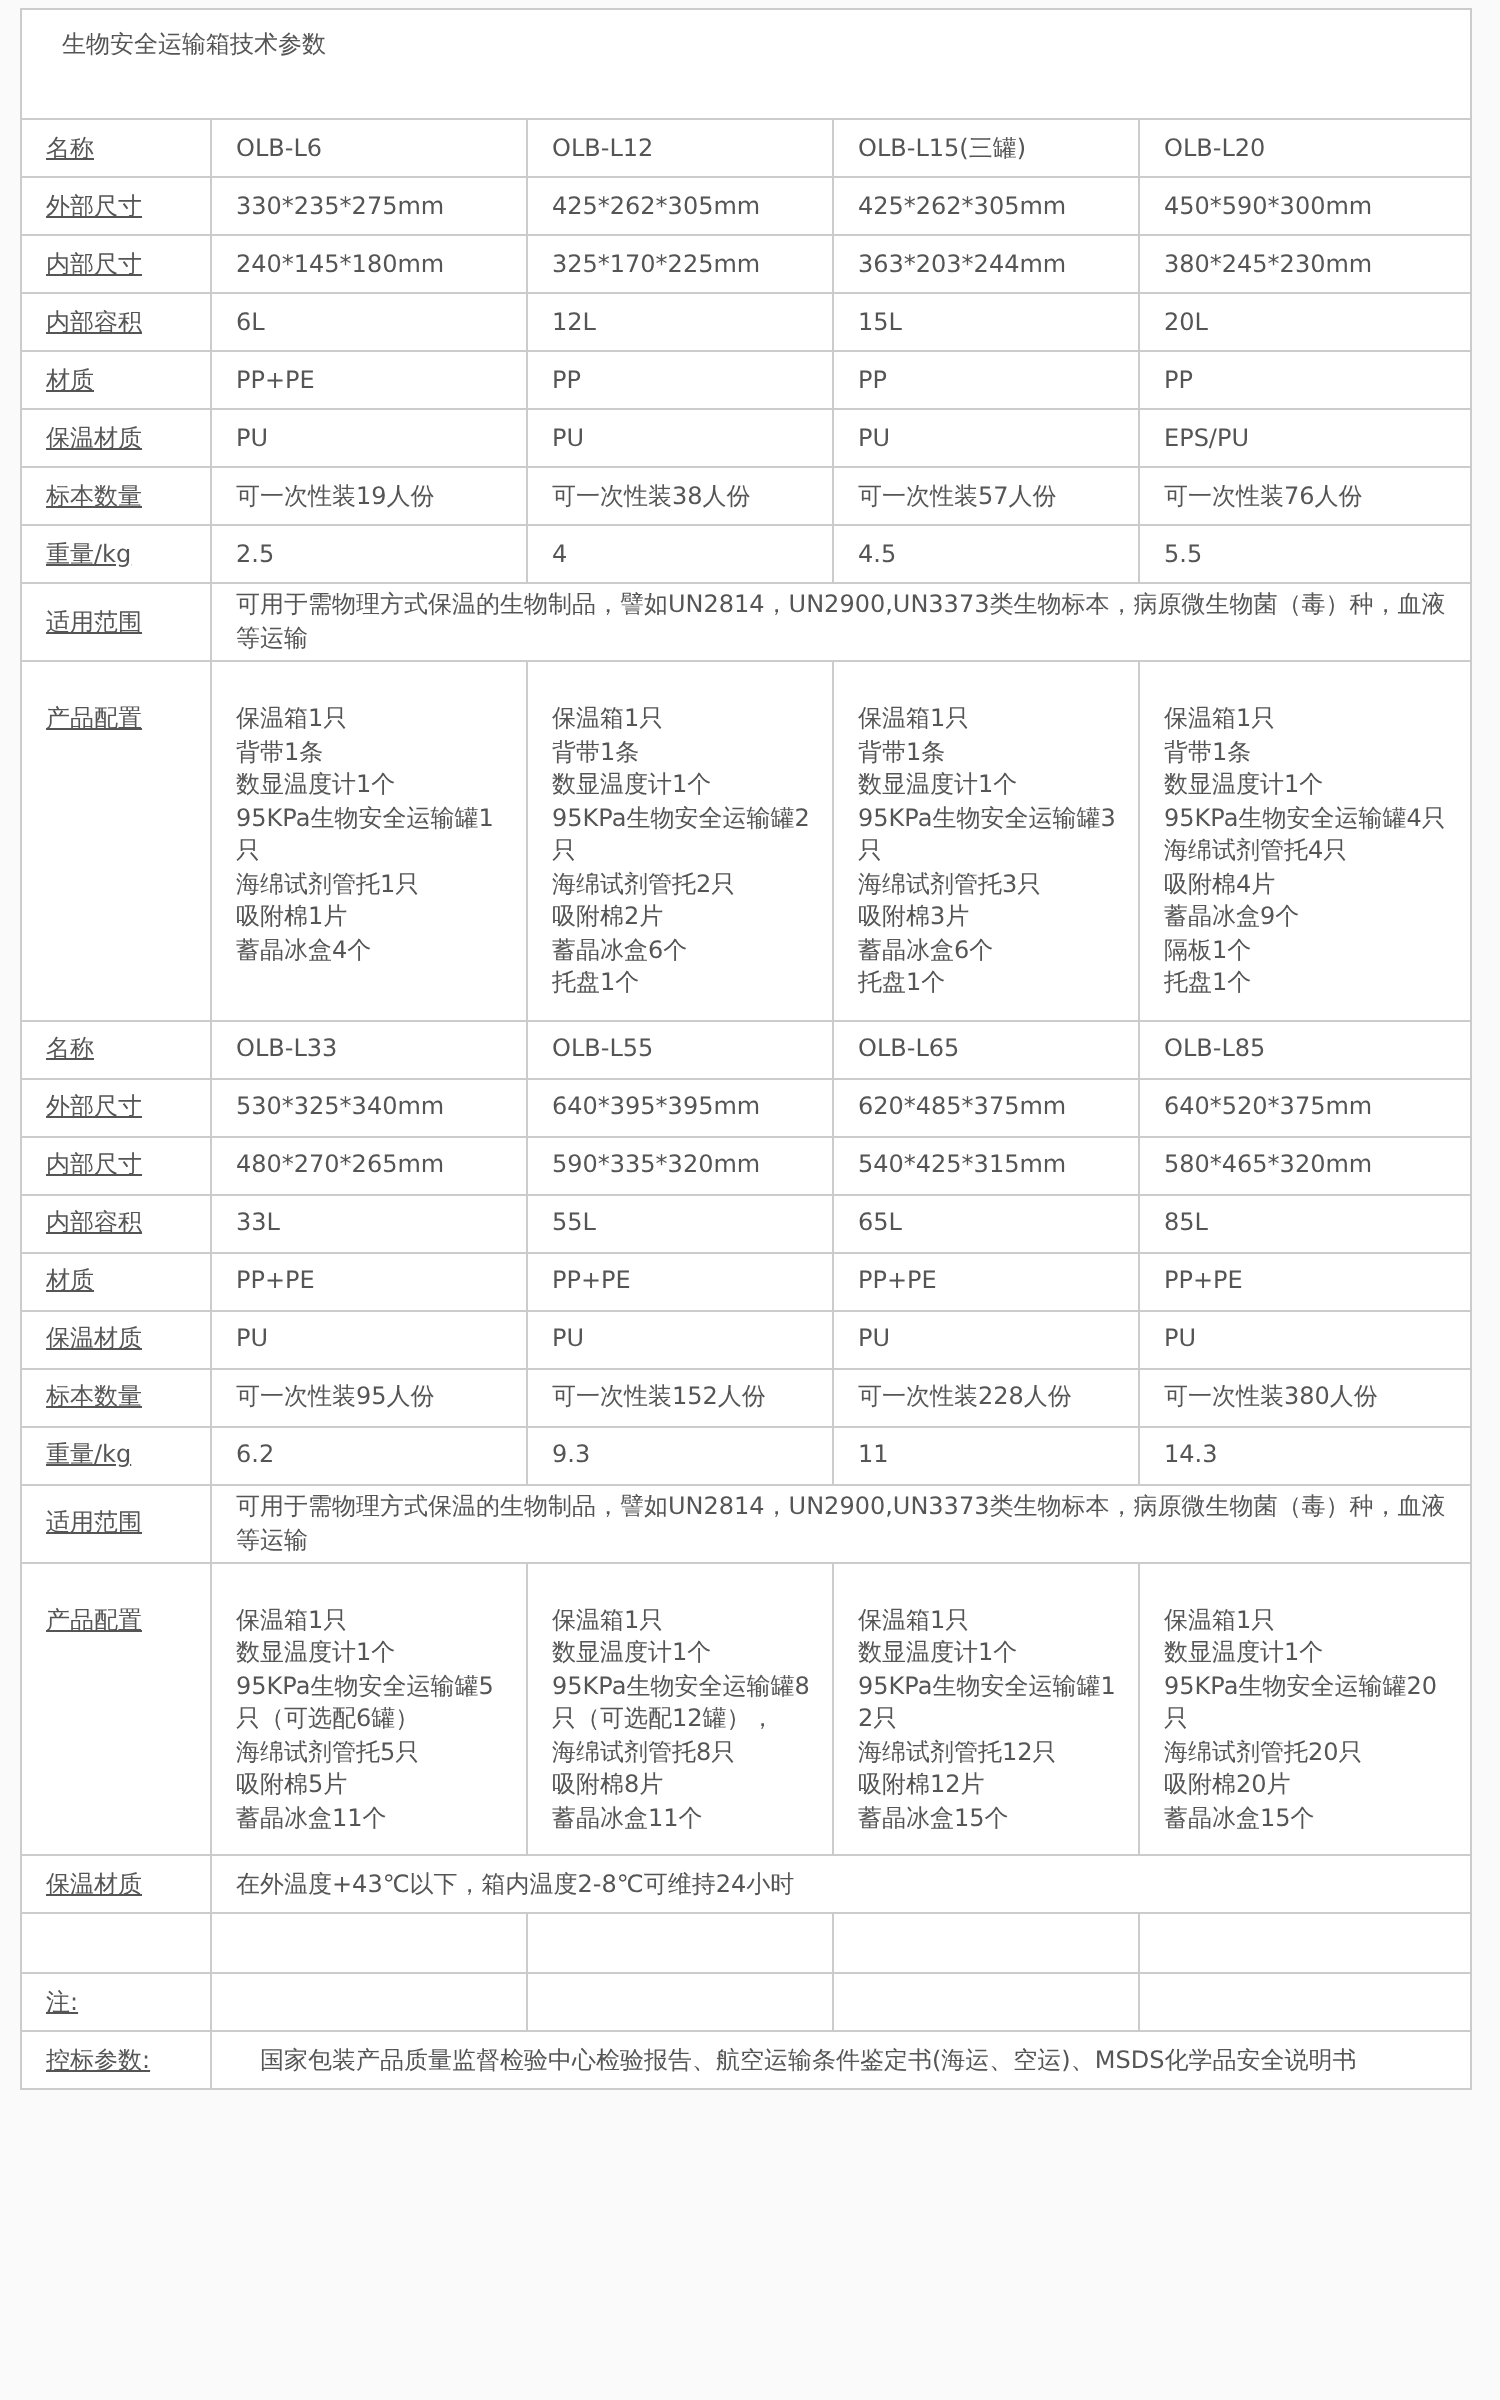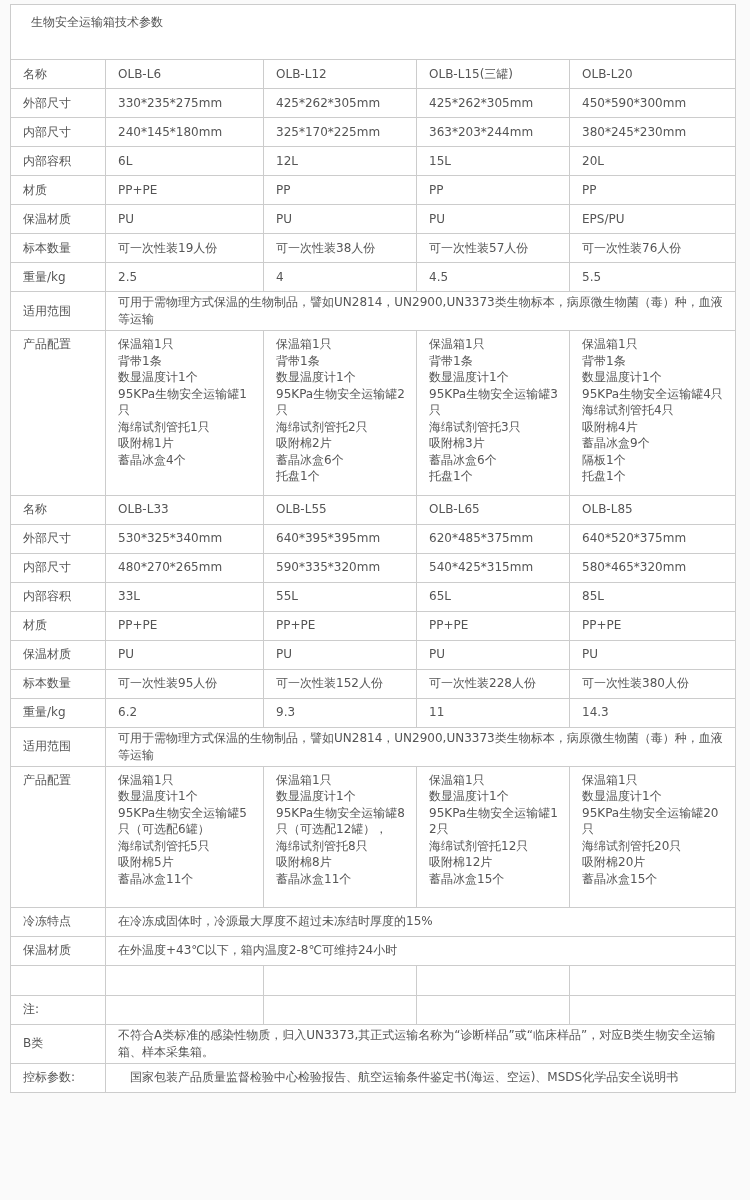--- a/index.html
+++ b/index.html
@@ -18,32 +18,32 @@
     background:#ffffff;
   }
   table.spec td{
     border:1px solid #ccc;
     padding:2px 8px 2px 12px;
     vertical-align:middle;
     word-break:break-all;
     line-height:17px;
     box-sizing:border-box;
   }
-  td.lbl{padding-left:20px;}
+  td.lbl{padding-left:20px;text-decoration:underline;}
   tr.title-row td{
     height:55px;
     vertical-align:top;
     padding-top:9px;
     padding-left:20px;
   }
   tr.r td{height:29px;}
   tr.cfg td{
     vertical-align:top;
     white-space:pre-line;
-    padding-top:5px;
+    padding-top:20px;
     padding-bottom:10px;
     line-height:16.5px;
   }
   tr.cfg1 td{height:146px;}
   tr.cfg2 td{height:141px;}
   tr.er td{height:30px;}
   tr.note-a td{height:43px;vertical-align:middle;}
 </style>
 </head>
 <body>
@@ -241,46 +241,38 @@
 蓄晶冰盒15个</td>
       <td>保温箱1只
 数显温度计1个
 95KPa生物安全运输罐20只
 海绵试剂管托20只
 吸附棉20片
 蓄晶冰盒15个</td>
     </tr>
 
     <tr class="r">
-      <td class="lbl">冷冻特点</td>
-      <td colspan="4">在冷冻成固体时，冷源最大厚度不超过未冻结时厚度的15%</td>
-    </tr>
-    <tr class="r">
       <td class="lbl">保温材质</td>
       <td colspan="4">在外温度+43℃以下，箱内温度2-8℃可维持24小时</td>
     </tr>
 
     <tr class="er">
       <td class="lbl"></td>
       <td></td>
       <td></td>
       <td></td>
       <td></td>
     </tr>
 
     <tr class="r">
       <td class="lbl">注:</td>
       <td></td>
       <td></td>
       <td></td>
       <td></td>
-    </tr>
-    <tr class="r">
-      <td class="lbl">B类</td>
-      <td colspan="4">不符合A类标准的感染性物质，归入UN3373,其正式运输名称为“诊断样品”或“临床样品”，对应B类生物安全运输箱、样本采集箱。</td>
     </tr>
     <tr class="r">
       <td class="lbl">控标参数:</td>
       <td colspan="4">　国家包装产品质量监督检验中心检验报告、航空运输条件鉴定书(海运、空运)、MSDS化学品安全说明书</td>
     </tr>
   </tbody>
     </table>
 </div>
 
 </body></html>

